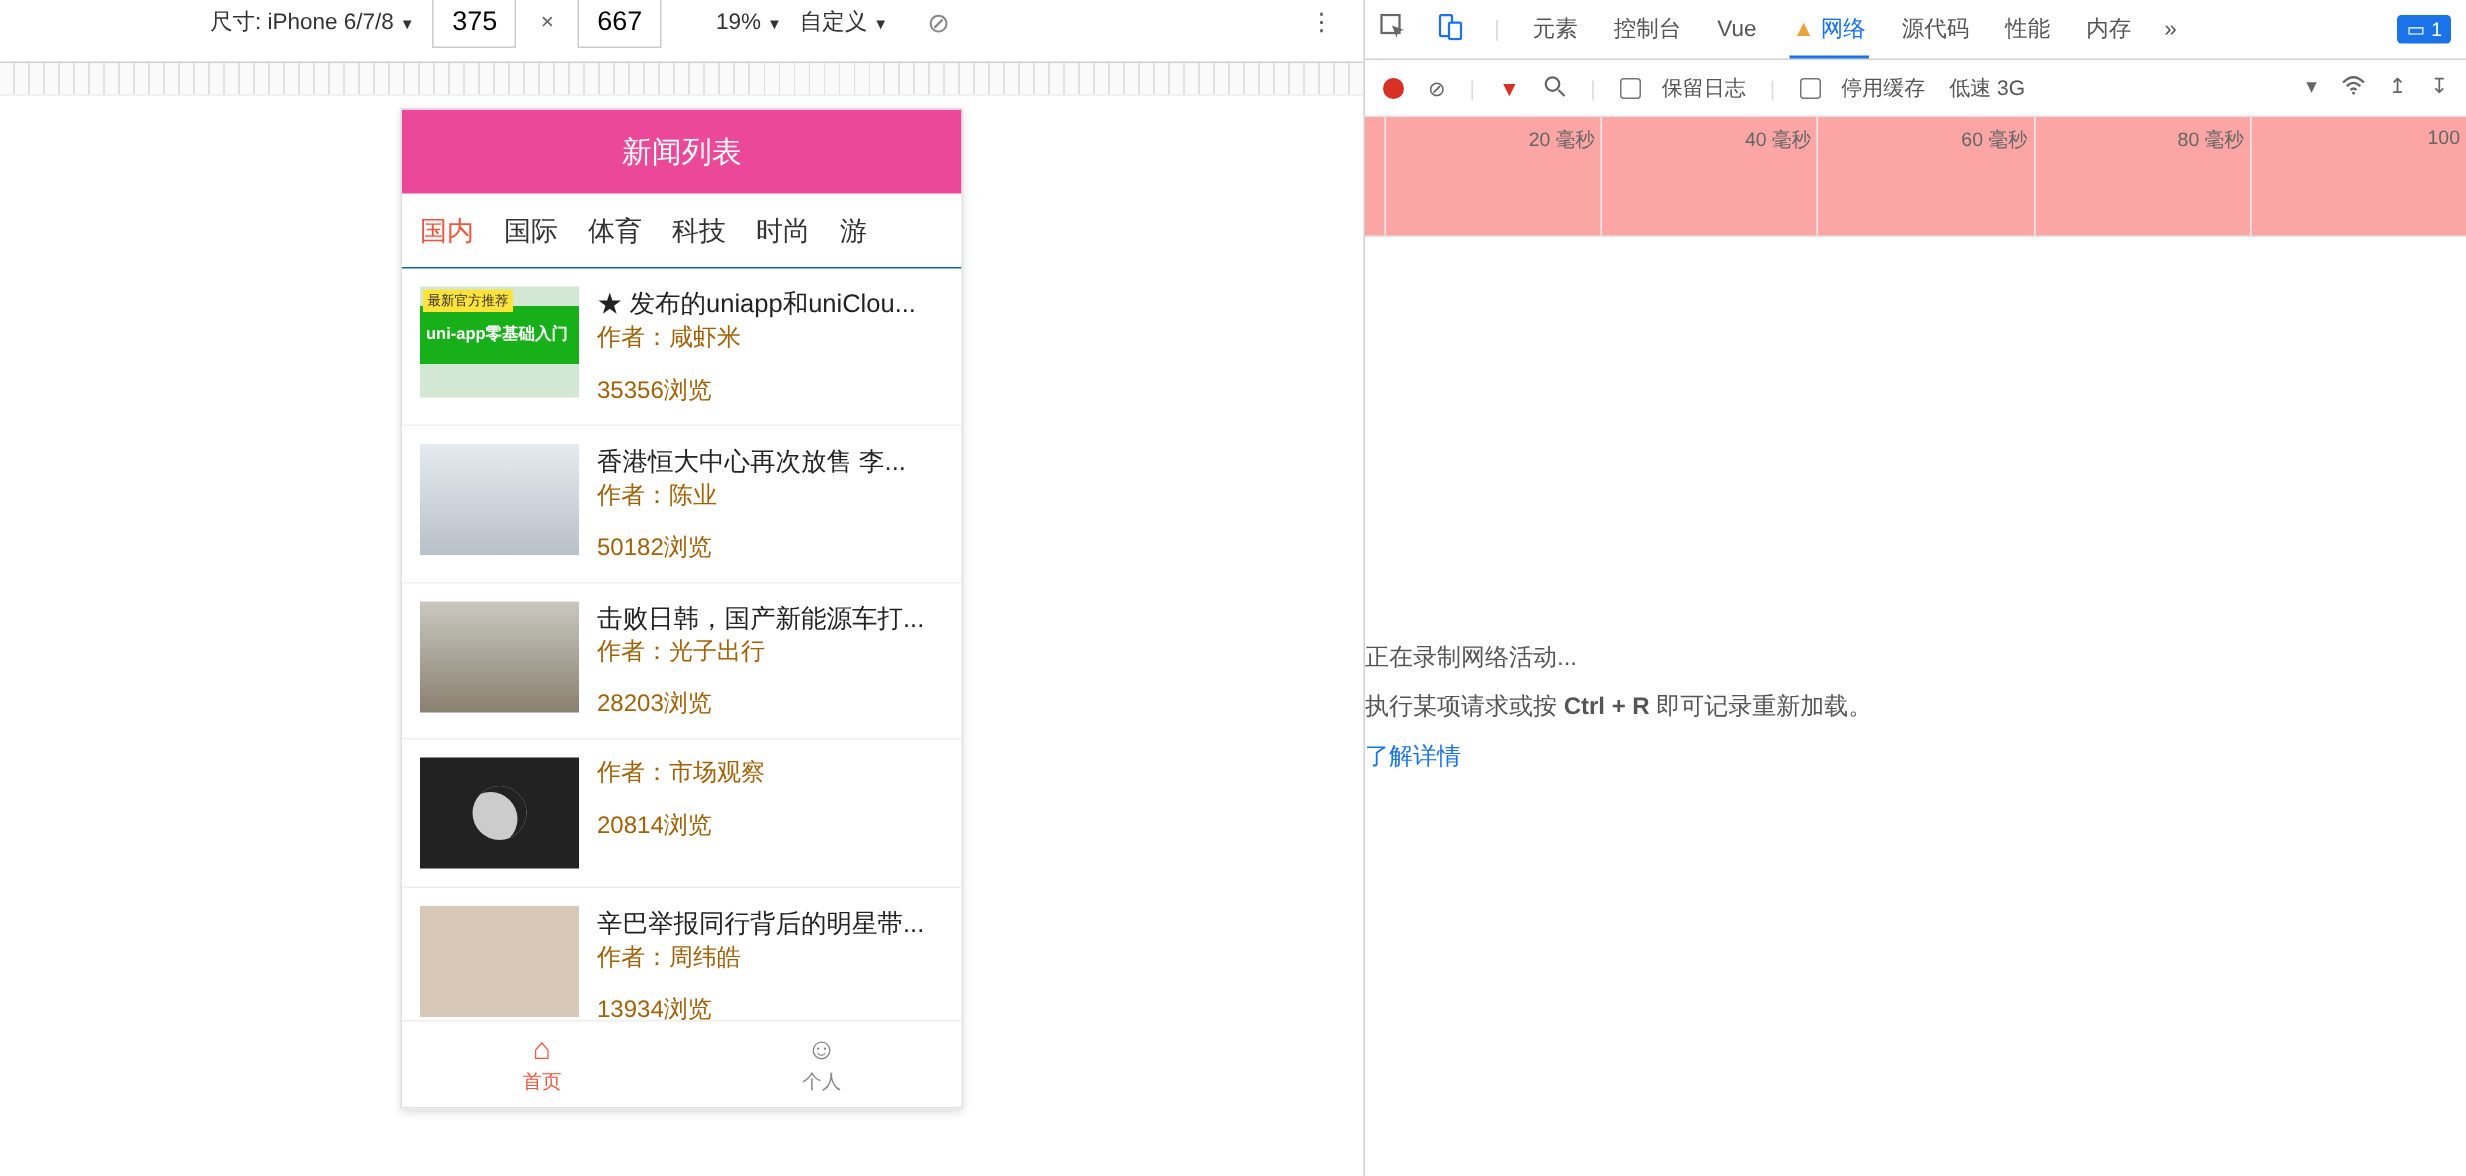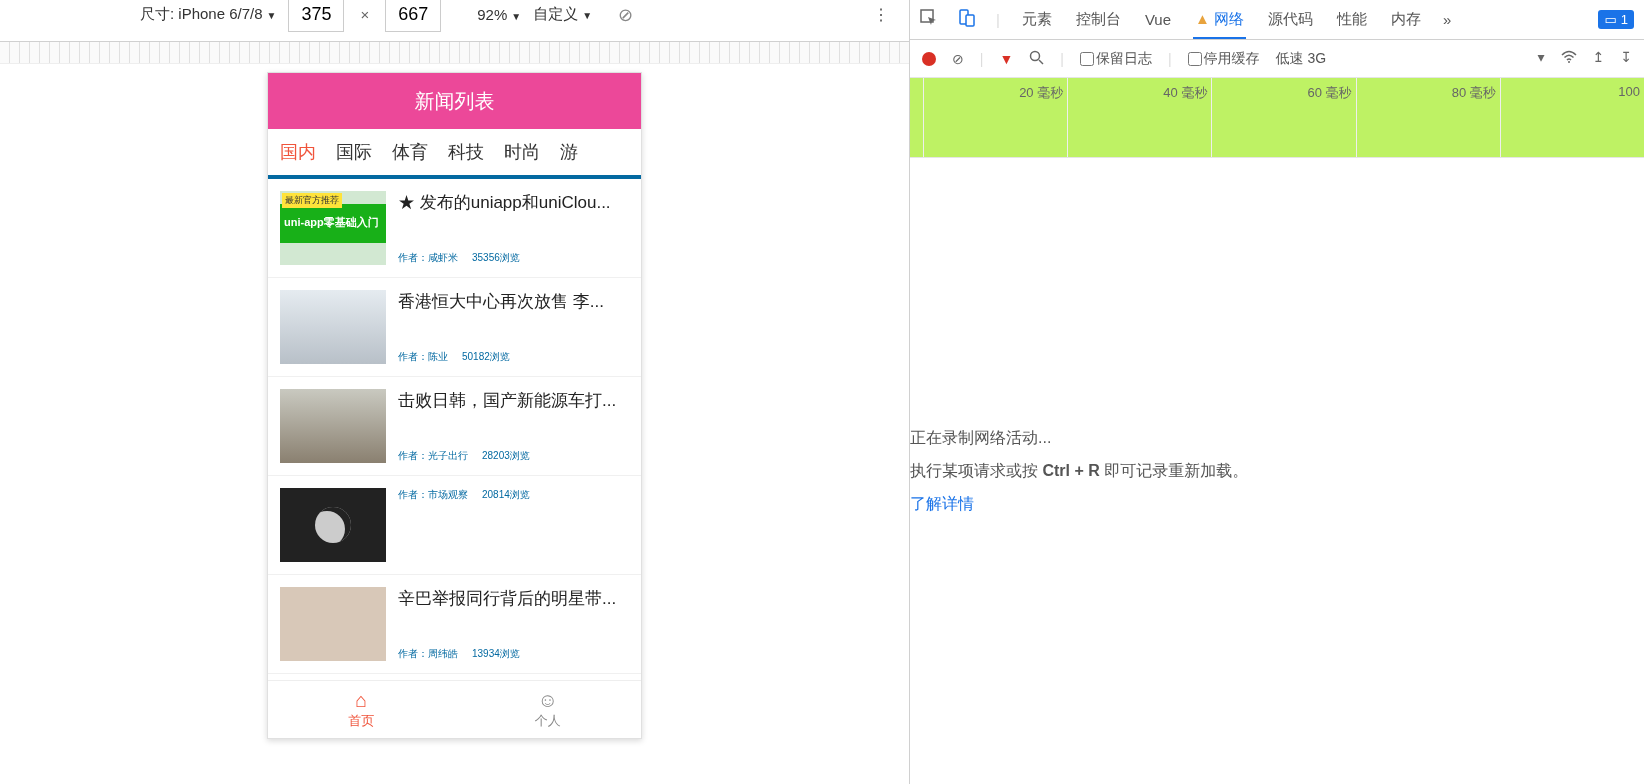--- a/index.html
+++ b/index.html
@@ -17,84 +17,84 @@
     .rotate-icon { margin-left: 14px; color: #888; font-size: 18px; }
     .kebab { position: absolute; right: 20px; color: #555; font-size: 16px; }
 
     
     .ruler { height: 22px; background: repeating-linear-gradient(90deg,#fafafa,#fafafa 9px,#e0e0e0 9px,#e0e0e0 10px); border-bottom: 1px solid #eee; }
 
     
     .viewport-area { flex: 1; display: flex; justify-content: center; align-items: flex-start; padding-top: 8px; position: relative; }
     .phone { width: 375px; height: 667px; border: 1px solid #e0e0e0; box-shadow: 0 2px 6px rgba(0,0,0,.15); display: flex; flex-direction: column; overflow: hidden; }
     .phone-header { background: #ec4899; color: #fff; height: 56px; display: flex; align-items: center; justify-content: center; font-size: 20px; font-weight: 500; }
-    .phone-tabs { display: flex; height: 50px; align-items: center; padding: 0 12px; gap: 20px; font-size: 18px; border-bottom: 4px solid #0369a1; overflow: hidden; white-space: nowrap; }
+    .phone-tabs { display: flex; height: 50px; align-items: center; padding: 0 12px; gap: 20px; font-size: 18px; border-bottom: 1px solid #0369a1; overflow: hidden; white-space: nowrap; }
     .phone-tab { color: #333; cursor: pointer; }
     .phone-tab.active { color: #f0543b; }
     .phone-tab.cut { color: #333; }
     .news-list { flex: 1; overflow: hidden; }
     .news-item { display: flex; padding: 12px; border-bottom: 1px solid #f0f0f0; gap: 12px; }
     .news-thumb { width: 106px; height: 74px; background: #ddd; flex-shrink: 0; display: flex; align-items: center; justify-content: center; font-size: 10px; color: #666; }
     .thumb-1 { background: linear-gradient(#d2e8d2 18%, #18b018 18%, #18b018 70%, #d2e8d2 70%); position: relative; }
     .thumb-1::before { content:"最新官方推荐"; position:absolute; top:2px; left:2px; background:#ffe33a; font-size:9px; padding:1px 3px; color:#333; }
     .thumb-1::after { content:"uni-app零基础入门"; position:absolute; top:24px; left:4px; color:#fff; font-size:11px; font-weight:bold; }
     .thumb-2 { background: linear-gradient(180deg,#e5ebf0,#b8c0c8); }
     .thumb-3 { background: linear-gradient(180deg,#c9c9c0,#8a8070); }
     .thumb-4 { background: #222; position: relative; }
     .thumb-4::after { content:""; position:absolute; width:36px; height:36px; border-radius:50%; background:#ccc; top:50%; left:50%; transform:translate(-50%,-50%); box-shadow: inset -6px 4px 0 #222; }
     .thumb-5 { background: #d8c8b8; }
     .news-body { flex: 1; display: flex; flex-direction: column; justify-content: space-between; overflow: hidden; }
     .news-title { font-size: 17px; color: #222; line-height: 1.4; overflow: hidden; text-overflow: ellipsis; white-space: nowrap; }
-    .news-meta { font-size: 10px; color: #0369a1; display: flex; gap: 14px; }
+    .news-meta { font-size: 16px; color: #a16207; display: flex; gap: 14px; flex-direction: column; }
     .phone-bottom { height: 58px; border-top: 1px solid #eee; display: flex; }
     .nav-item { flex: 1; display: flex; flex-direction: column; align-items: center; justify-content: center; font-size: 13px; color: #888; gap: 2px; }
     .nav-item.active { color: #f0543b; }
     .nav-icon { font-size: 20px; line-height: 1; }
 
     
     .dt-tabs { height: 40px; border-bottom: 1px solid #d0d0d0; display: flex; align-items: center; padding: 0 10px; gap: 20px; font-size: 15px; color: #555; position: relative; }
     .dt-icon { color: #666; }
     .dt-tab { cursor: pointer; padding: 9px 2px; }
     .dt-tab.active { color: #1a73e8; border-bottom: 2px solid #1a73e8; margin-bottom: -1px; padding-bottom: 8px; }
     .dt-tab .warn { color: #e8a33d; margin-right: 4px; }
     .dt-more { color: #555; }
     .dt-right { position: absolute; right: 10px; display: flex; align-items: center; gap: 8px; }
     .msg-badge { background: #1a73e8; color: #fff; padding: 2px 6px; border-radius: 3px; font-size: 13px; display: inline-flex; align-items: center; gap: 4px; }
 
     
     .net-toolbar { height: 38px; border-bottom: 1px solid #e5e5e5; display: flex; align-items: center; padding: 0 12px; gap: 16px; color: #555; font-size: 14px; }
     .rec-dot { width: 14px; height: 14px; border-radius: 50%; background: #d93025; }
     .net-sep { color: #ddd; }
-    .cb { display: inline-flex; align-items: center; gap: 2px; }
+    .cb { display: inline-flex; align-items: center; gap: 14px; }
     .cb input { width: 14px; height: 14px; }
     .throttle { display: inline-flex; align-items: center; gap: 6px; }
     .net-right { margin-left: auto; display: flex; gap: 16px; color: #666; }
 
     
-    .timeline { height: 80px; border-bottom: 1px solid #e5e5e5; position: relative; background: #bef264; font-size: 13px; color: #666; }
+    .timeline { height: 80px; border-bottom: 1px solid #e5e5e5; position: relative; background: #fca5a5; font-size: 13px; color: #666; }
     .time-cols { display: flex; position: absolute; inset: 0; }
     .time-col { flex: 1; border-right: 1px solid #eee; position: relative; }
     .time-label { position: absolute; top: 6px; right: 4px; }
 
     
     .net-empty { flex: 1; display: flex; flex-direction: column; align-items: flex-start; justify-content: center; color: #555; font-size: 16px; gap: 12px; }
     .net-empty a { color: #1a73e8; cursor: pointer; }
   </style>
 </head>
 <body>
 
 <div class="app">
 
   <div class="left-pane">
     <div class="device-toolbar">
       <span><span>尺寸: iPhone 6/7/8</span><span class="select-arrow">▼</span></span>
       <input class="dim-input" value="375" style="">
       <span class="dim-x">×</span>
       <input class="dim-input" value="667" style="">
-      <span class="zoom"><span>92%</span><span class="select-arrow">▼</span></span>
+      <span class="zoom"><span>19%</span><span class="select-arrow">▼</span></span>
       <span><span>自定义</span><span class="select-arrow">▼</span></span>
       <span class="rotate-icon">⊘</span>
       <span class="kebab">⋮</span>
     </div>
     <div class="ruler"></div>
     <div class="viewport-area">
       <div class="phone">
         <div class="phone-header">
             <span>新闻列表</span>
           </div>

